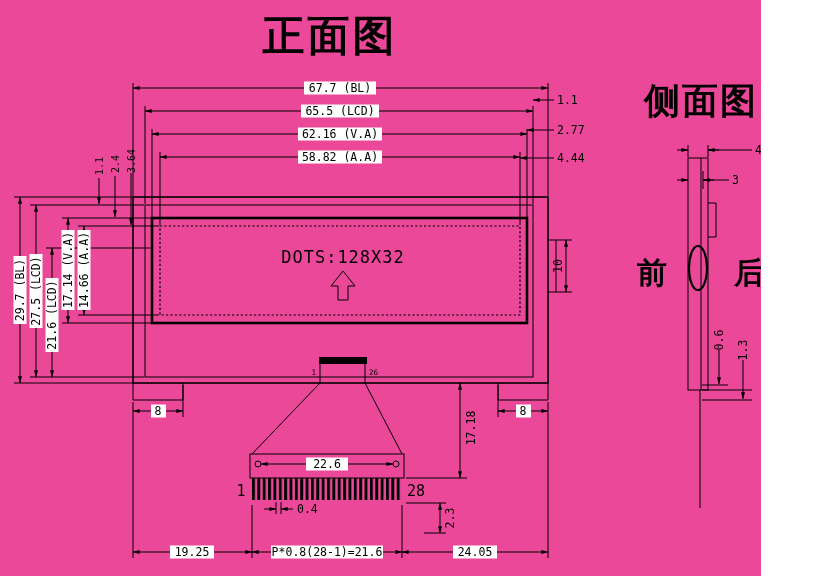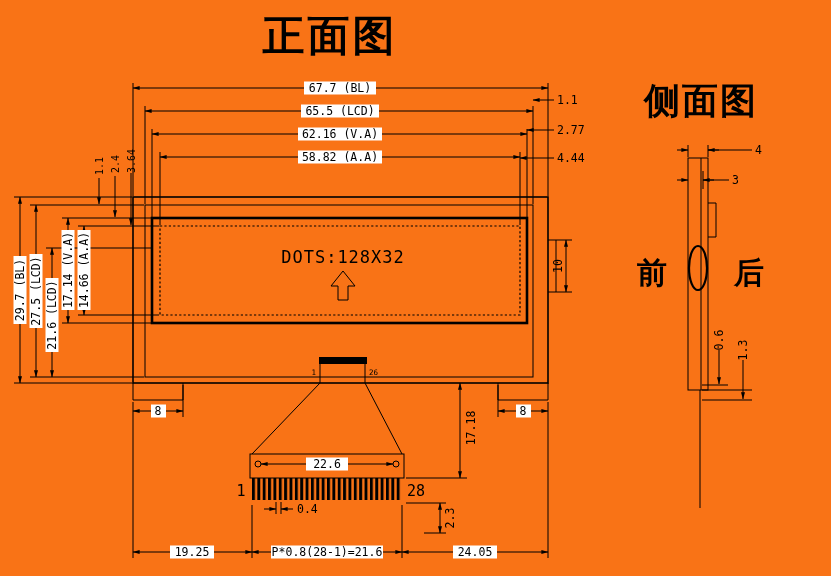--- a/index.html
+++ b/index.html
@@ -1,16 +1,16 @@
 <!DOCTYPE html>
 <html><head>
 <meta charset="utf-8">
 <style>
   html,body{margin:0;padding:0;background:#fff;}
-  .page{position:relative;width:831px;height:576px;background:#f97316;overflow:hidden;
+  .page{position:relative;width:761px;height:576px;background:#ec4899;overflow:hidden;
         font-family:"DejaVu Sans","Liberation Sans",sans-serif;}
   svg line, svg circle, svg ellipse,
   svg path:not(.arrhead),
   svg rect:not(.lblbg):not(.solid):not(.pins){stroke:#000;fill:none;}
   svg .arrhead{fill:#000;stroke:none;}
   svg .lblbg{fill:#fff;stroke:none;}
   svg .solid{fill:#000;stroke:none;}
   svg .thick{stroke-width:2.6;}
   svg .mid{stroke-width:1.6;}
   svg .sw2{stroke-width:2.2;}

